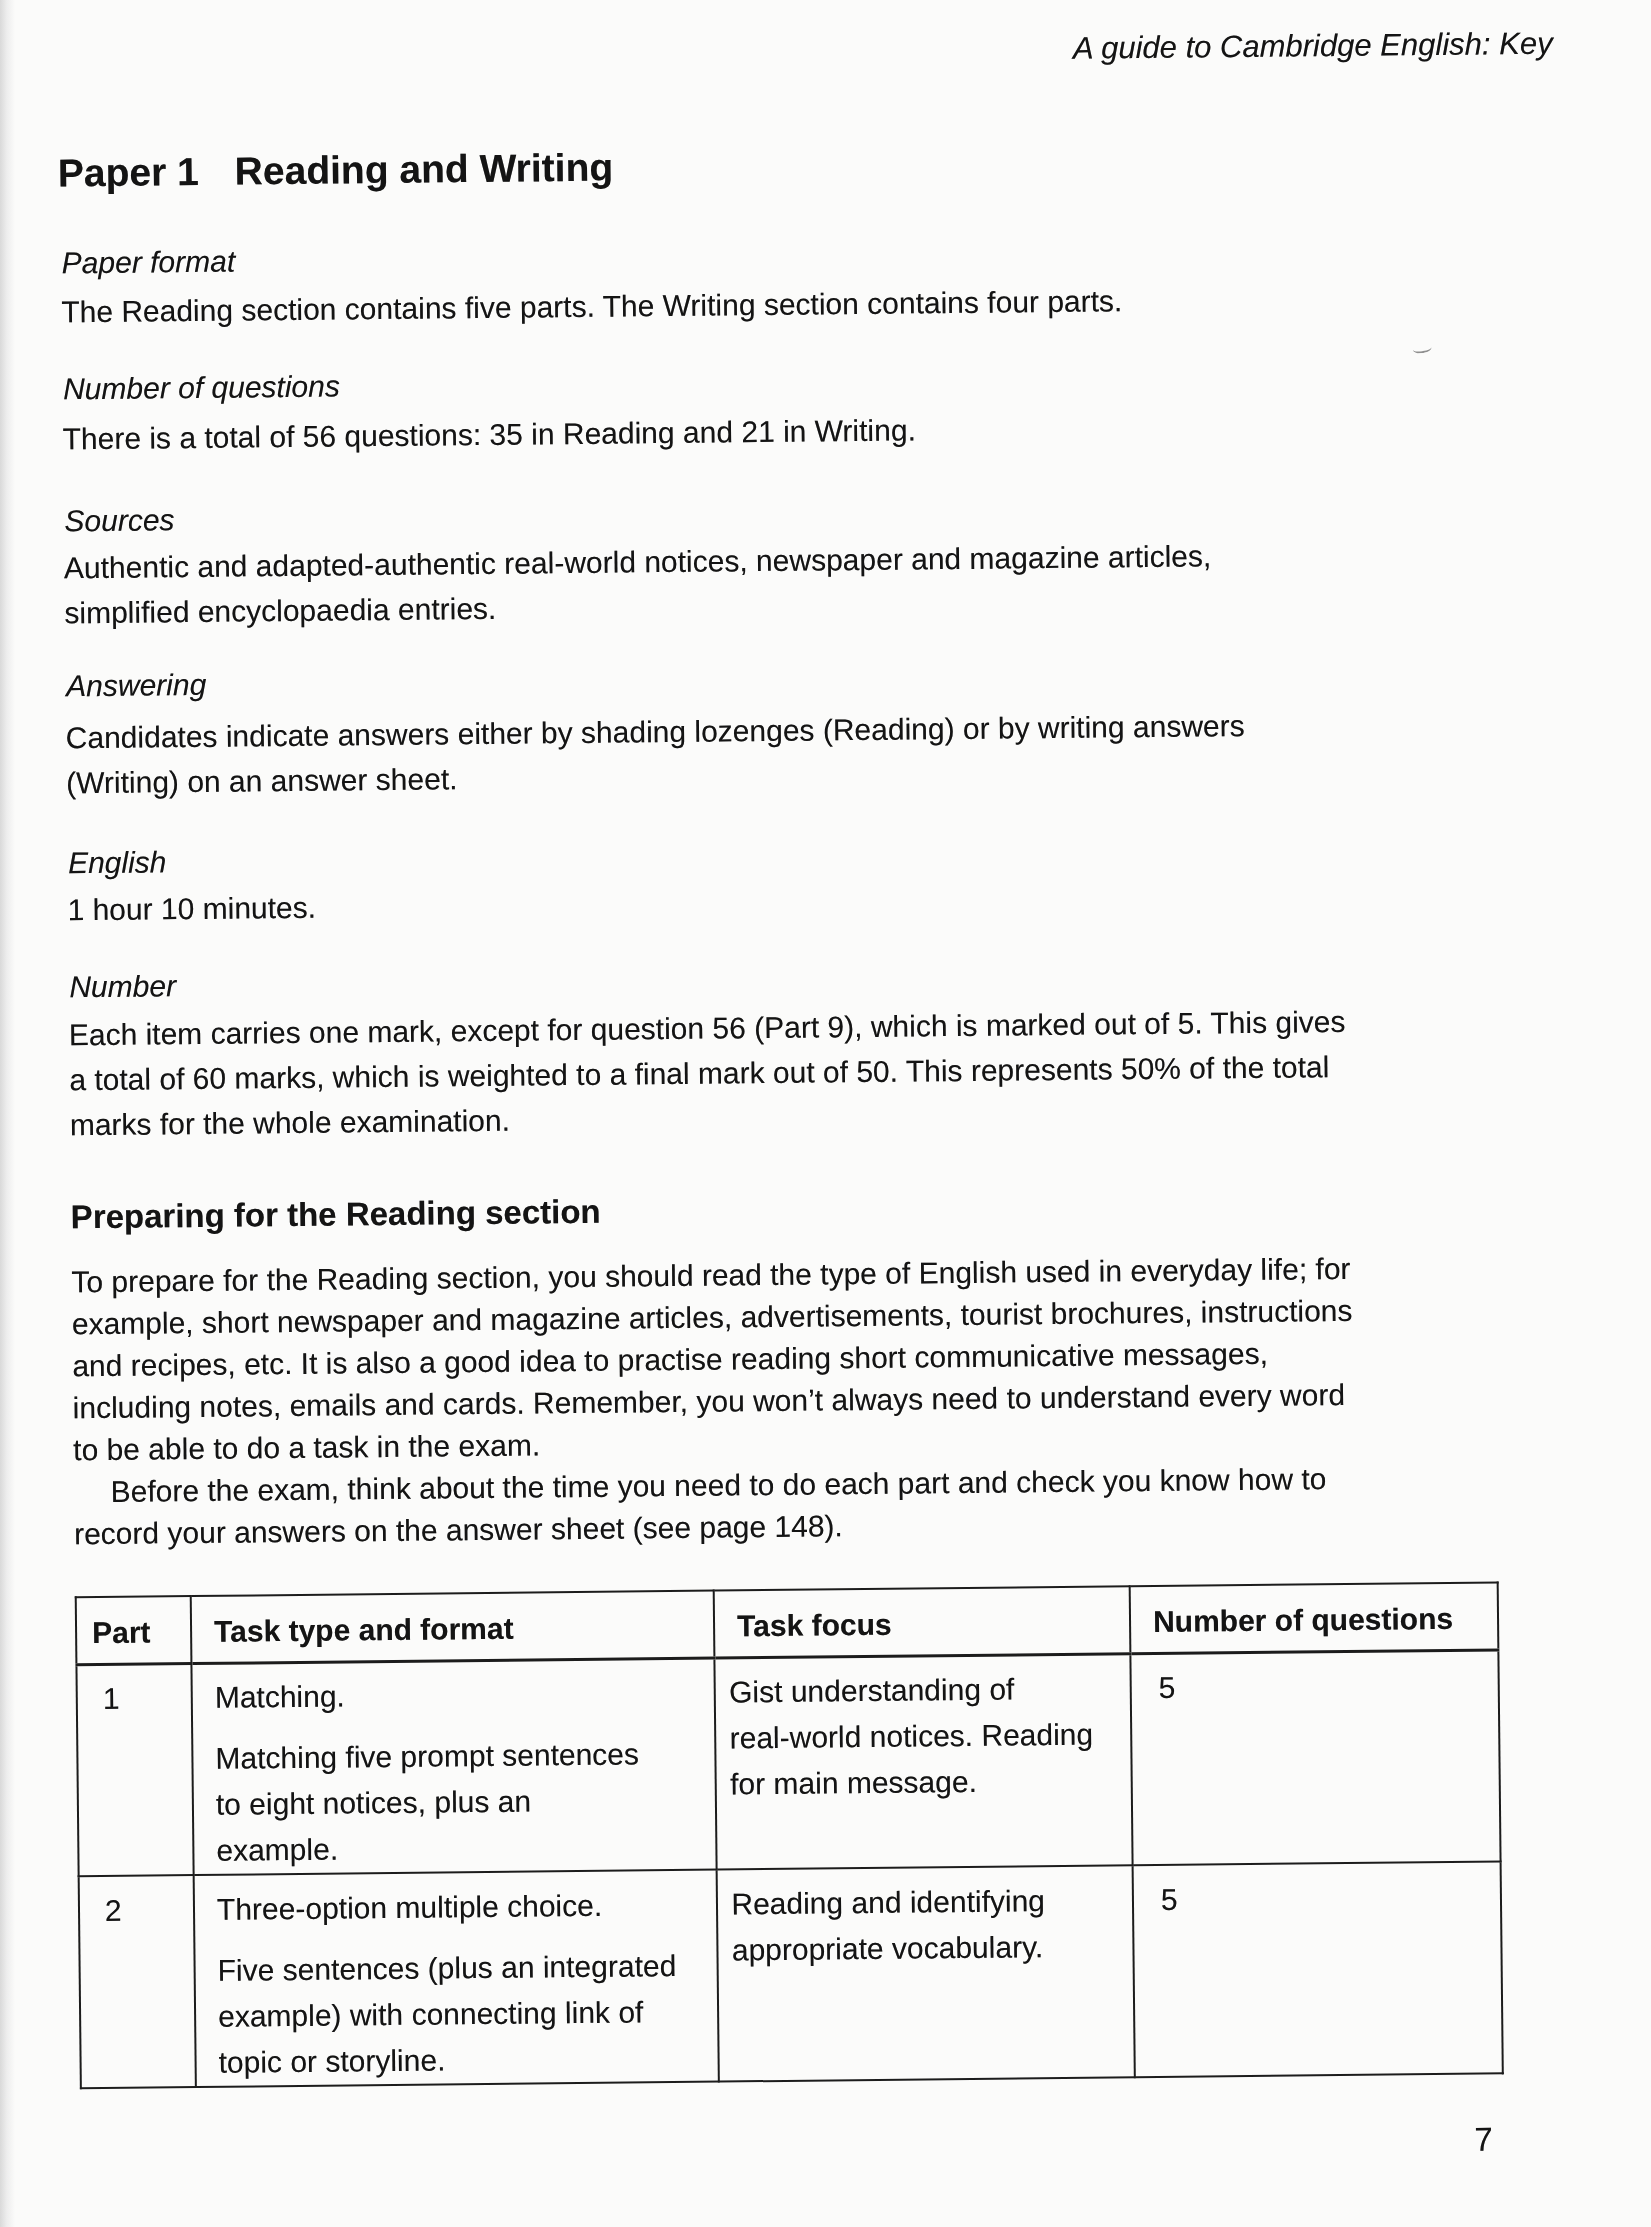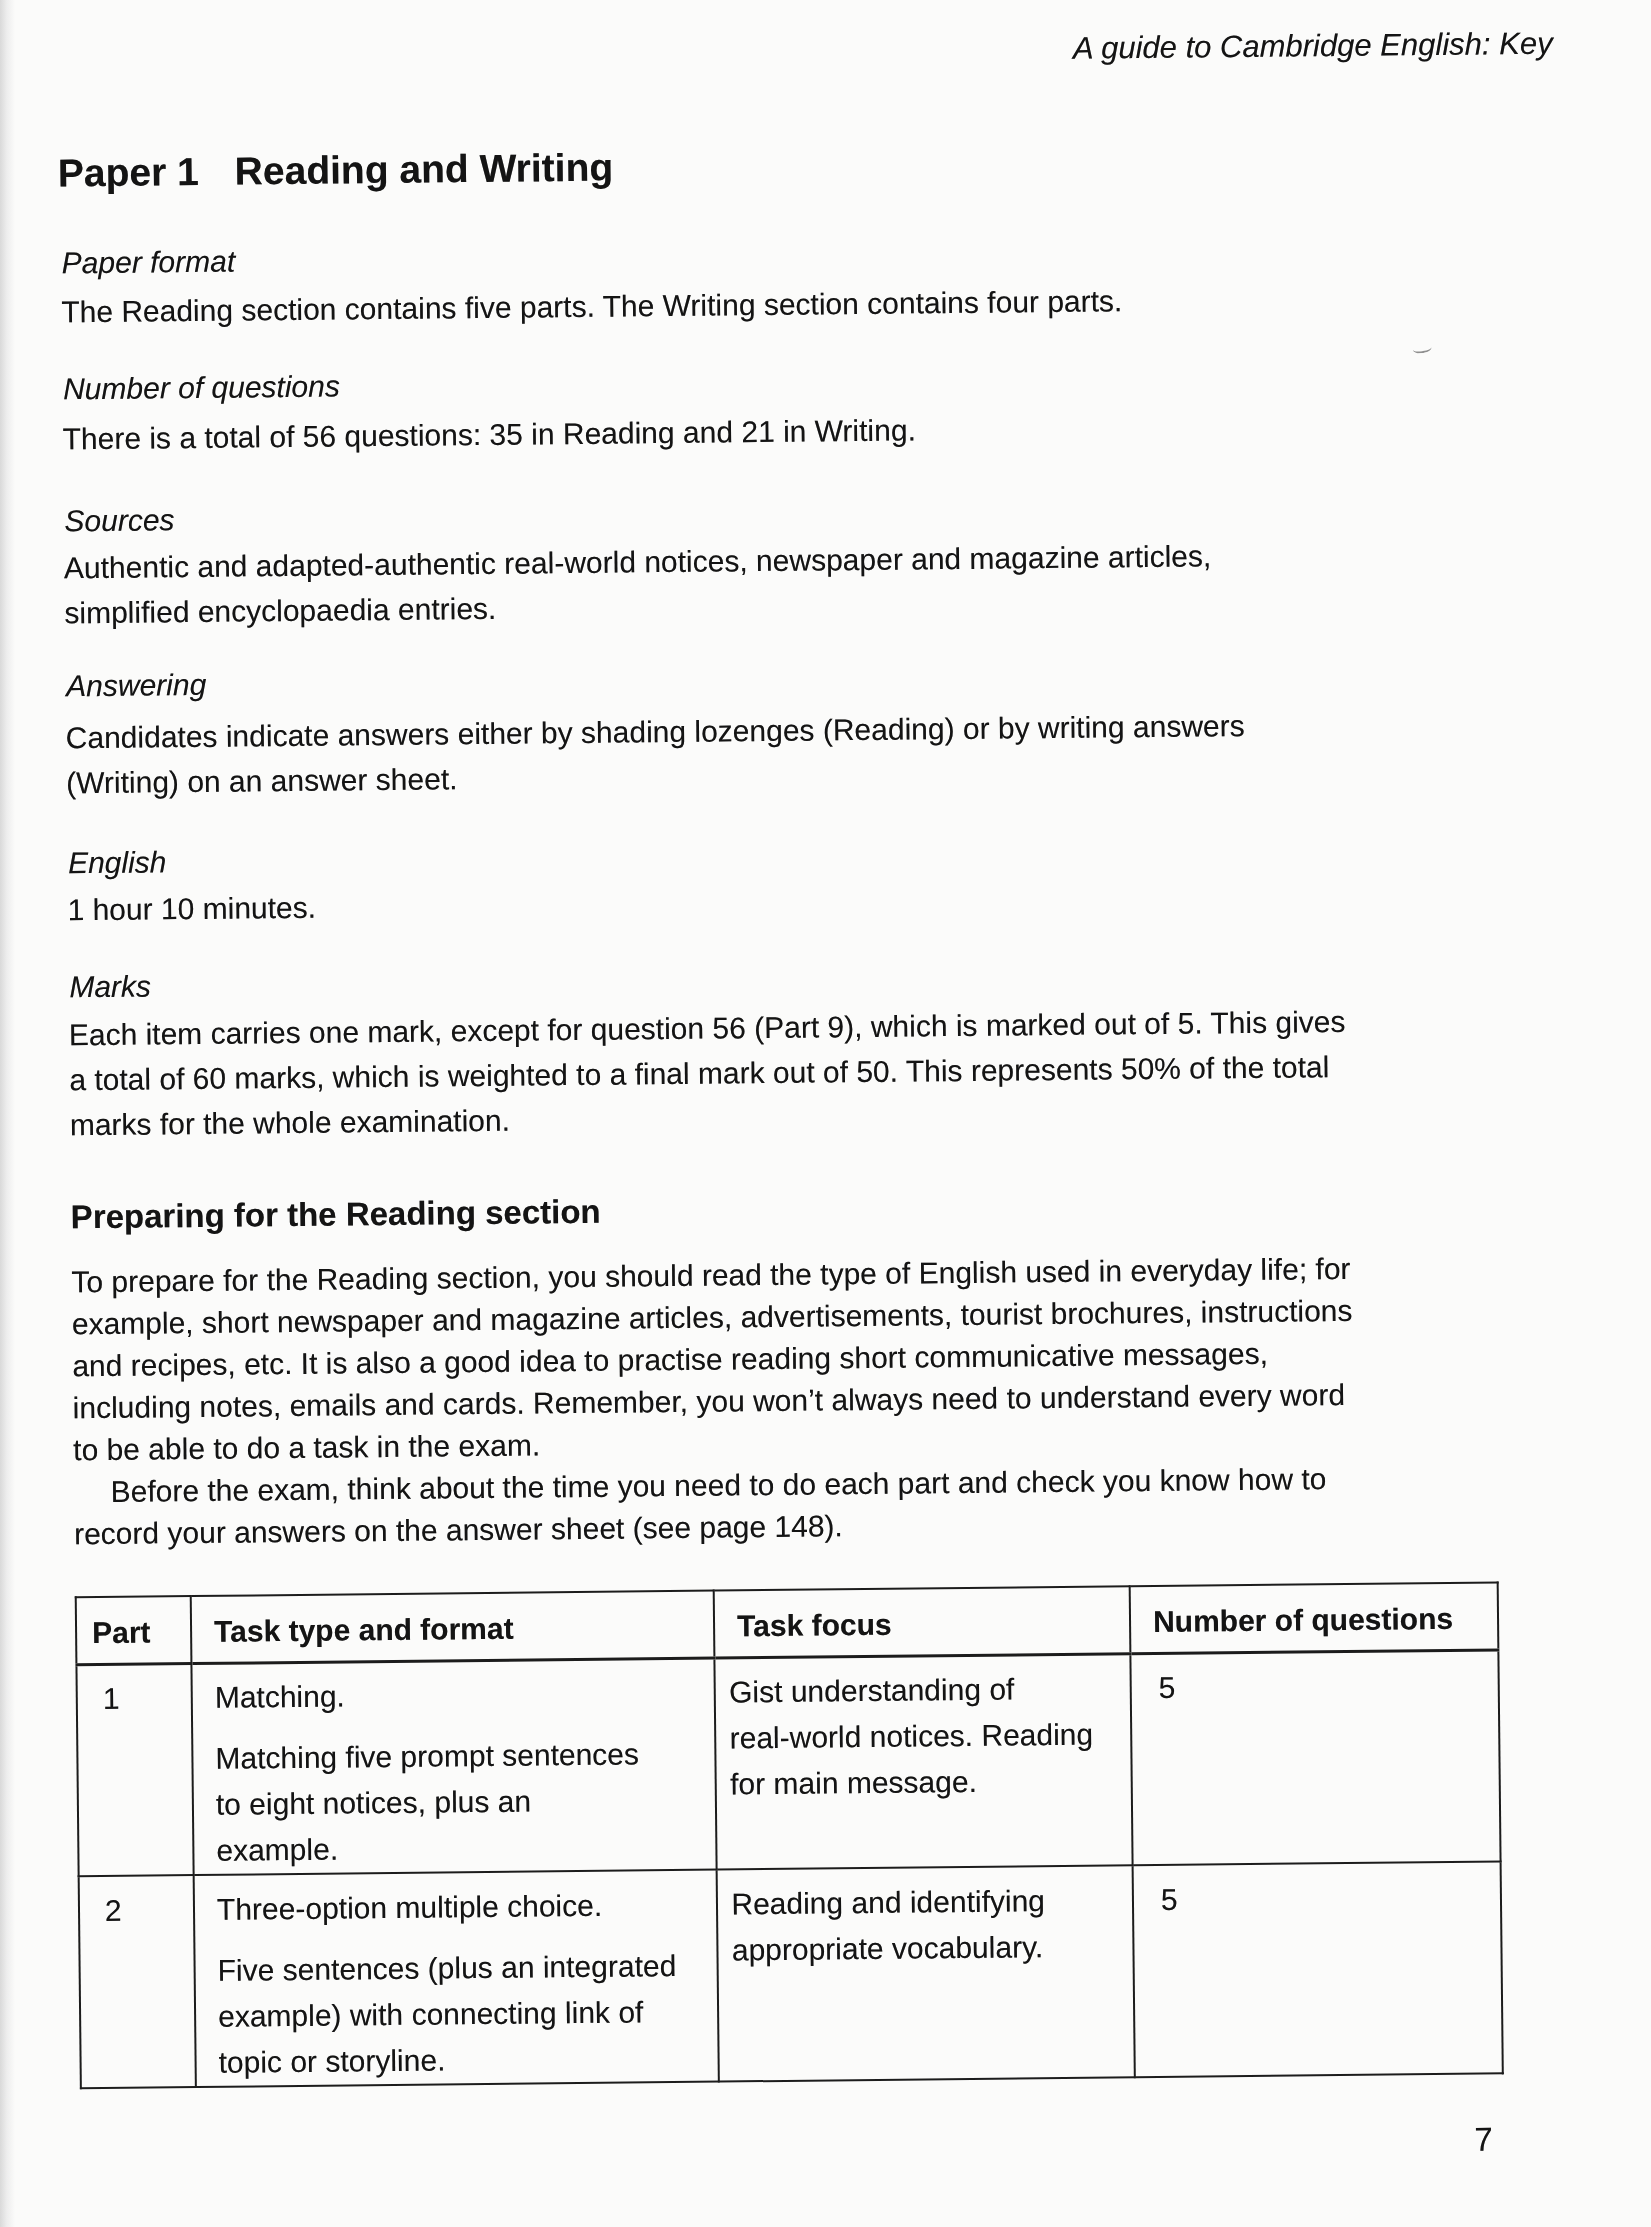--- a/index.html
+++ b/index.html
@@ -130,21 +130,21 @@
   <div class="abs body-text s2b">Authentic and adapted-authentic real-world notices, newspaper and magazine articles,
 simplified encyclopaedia entries.</div>
 
   <div class="abs h-italic s3h">Answering</div>
   <div class="abs body-text s3b">Candidates indicate answers either by shading lozenges (Reading) or by writing answers
 (Writing) on an answer sheet.</div>
 
   <div class="abs h-italic s4h">English</div>
   <div class="abs body-text s4b">1 hour 10 minutes.</div>
 
-  <div class="abs h-italic s5h">Marks</div>
+  <div class="abs h-italic s5h">Number</div>
   <div class="abs body-text s5b">Each item carries one mark, except for question 56 (Part 9), which is marked out of 5. This gives
 a total of 60 marks, which is weighted to a final mark out of 50. This represents 50% of the total
 marks for the whole examination.</div>
 
   <div class="abs prep-heading">Preparing for the Reading section</div>
   <div class="abs prep-para p1">To prepare for the Reading section, you should read the type of English used in everyday life; for
 example, short newspaper and magazine articles, advertisements, tourist brochures, instructions
 and recipes, etc. It is also a good idea to practise reading short communicative messages,
 including notes, emails and cards. Remember, you won’t always need to understand every word
 to be able to do a task in the exam.</div>

